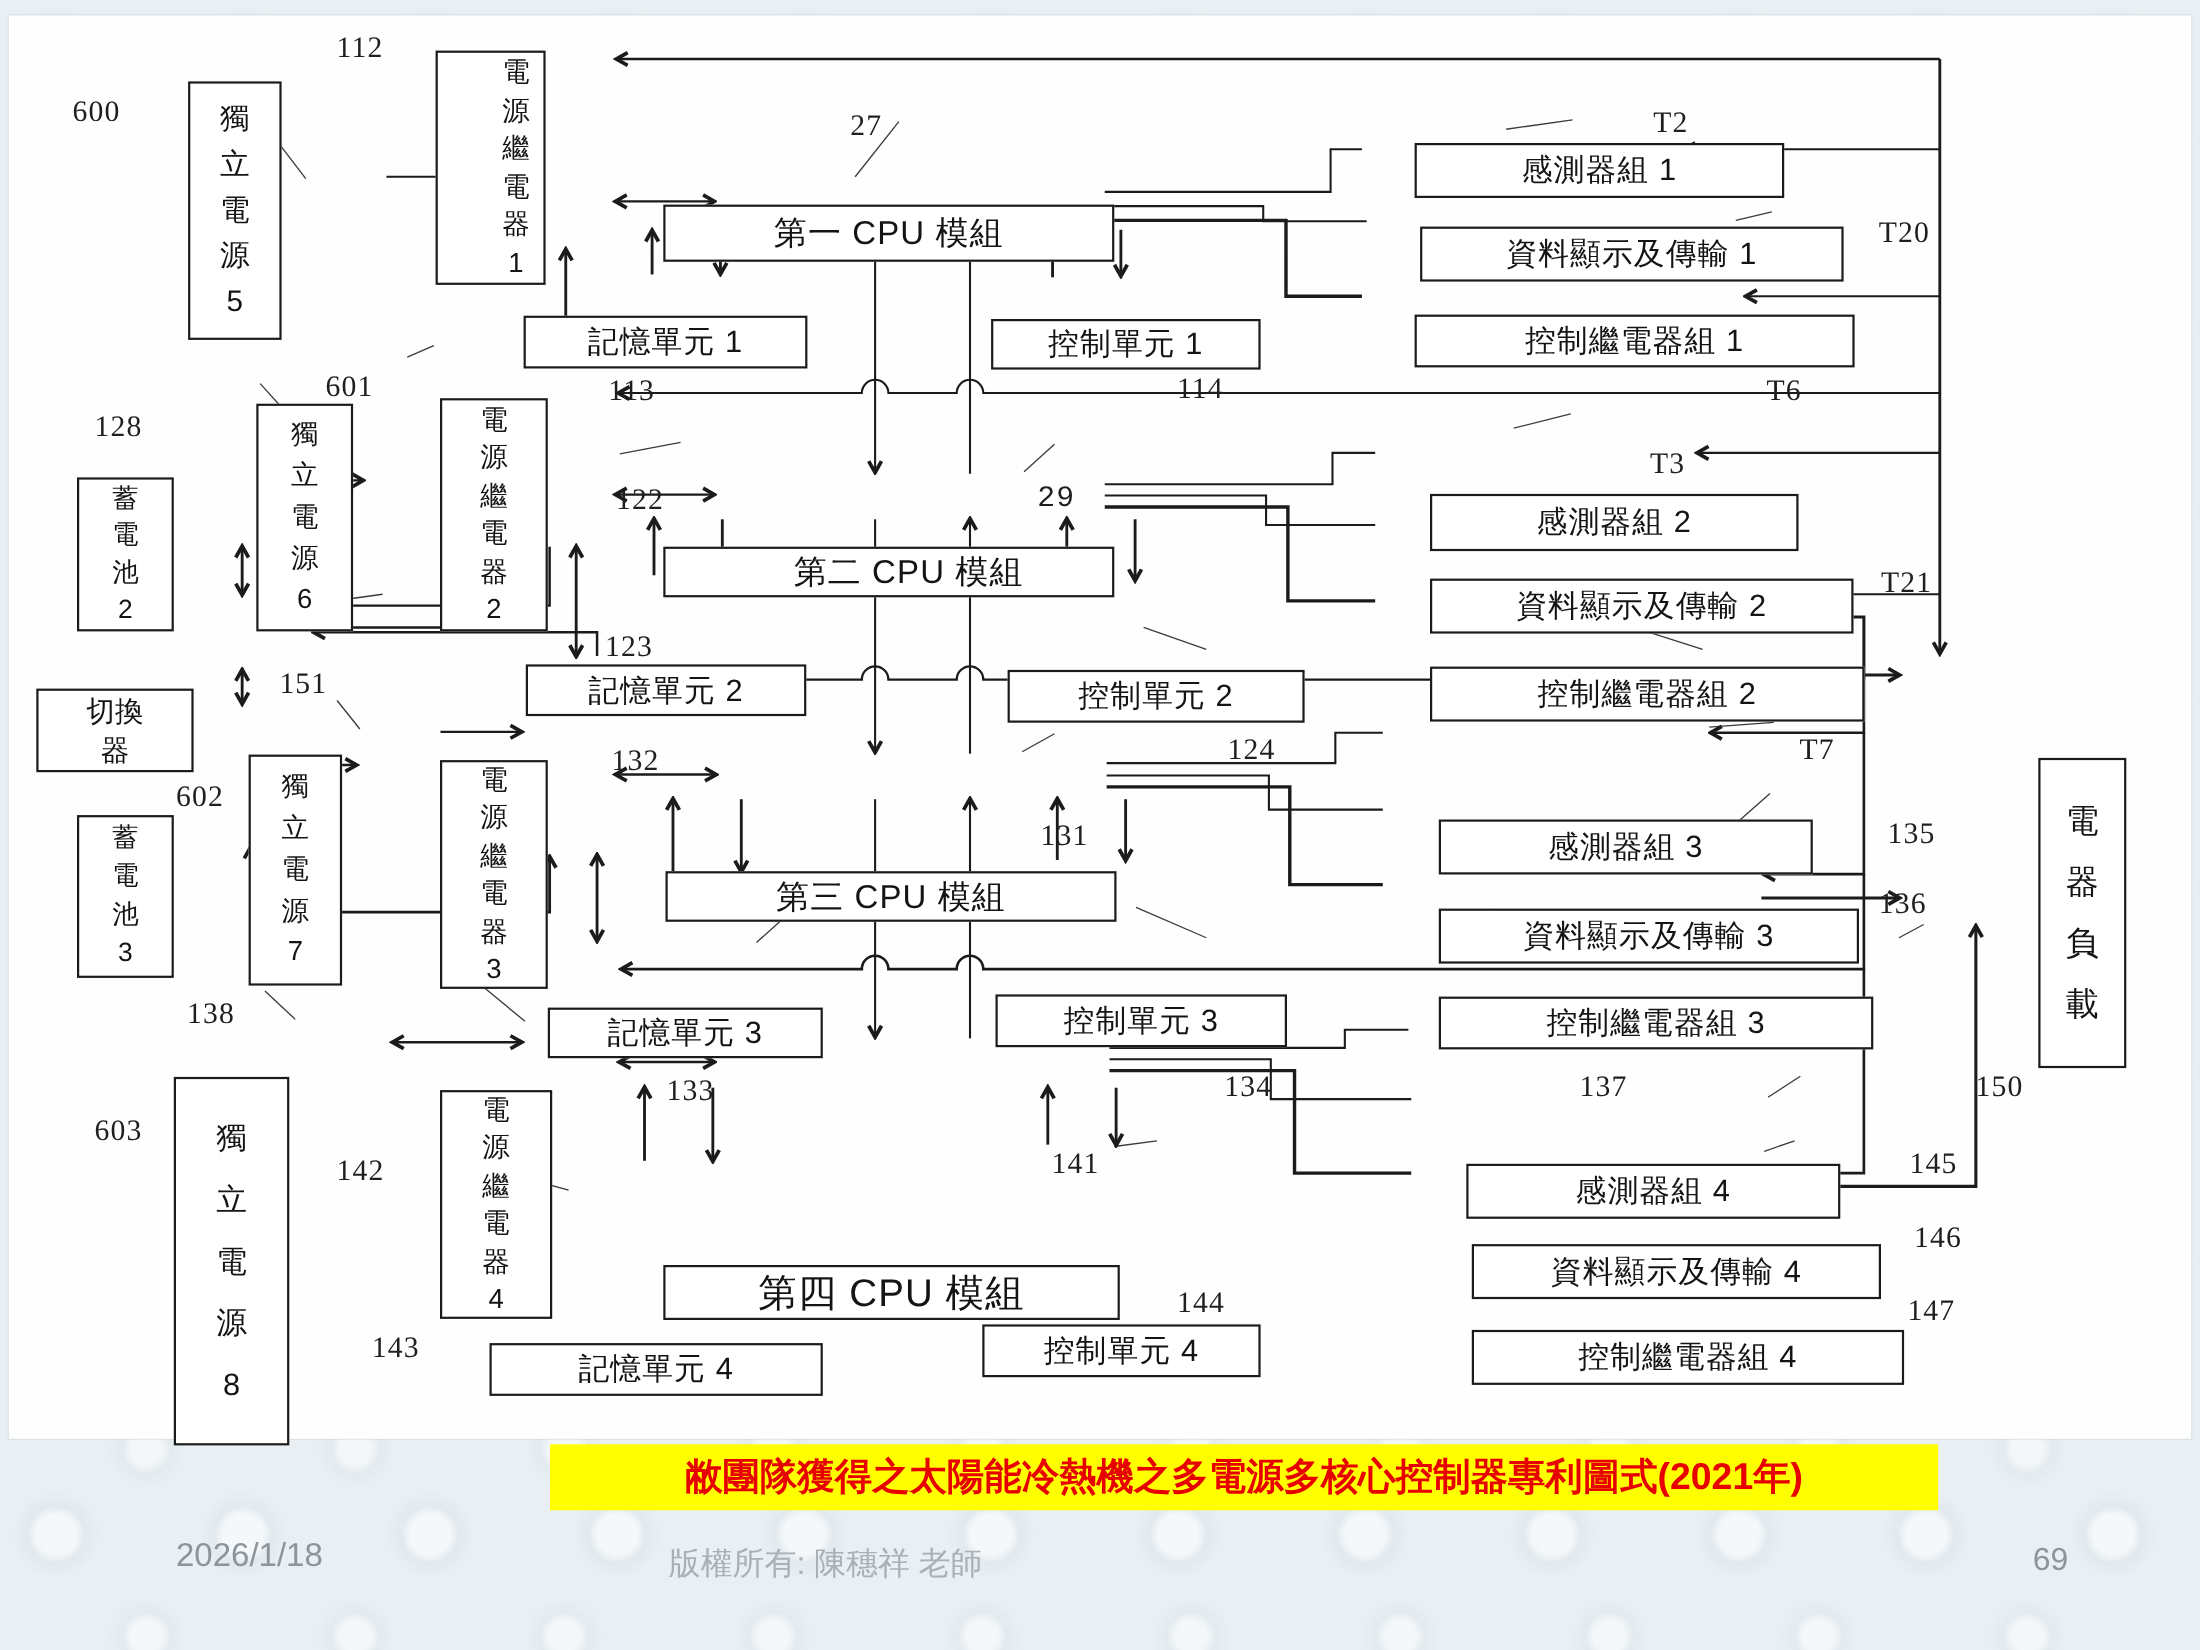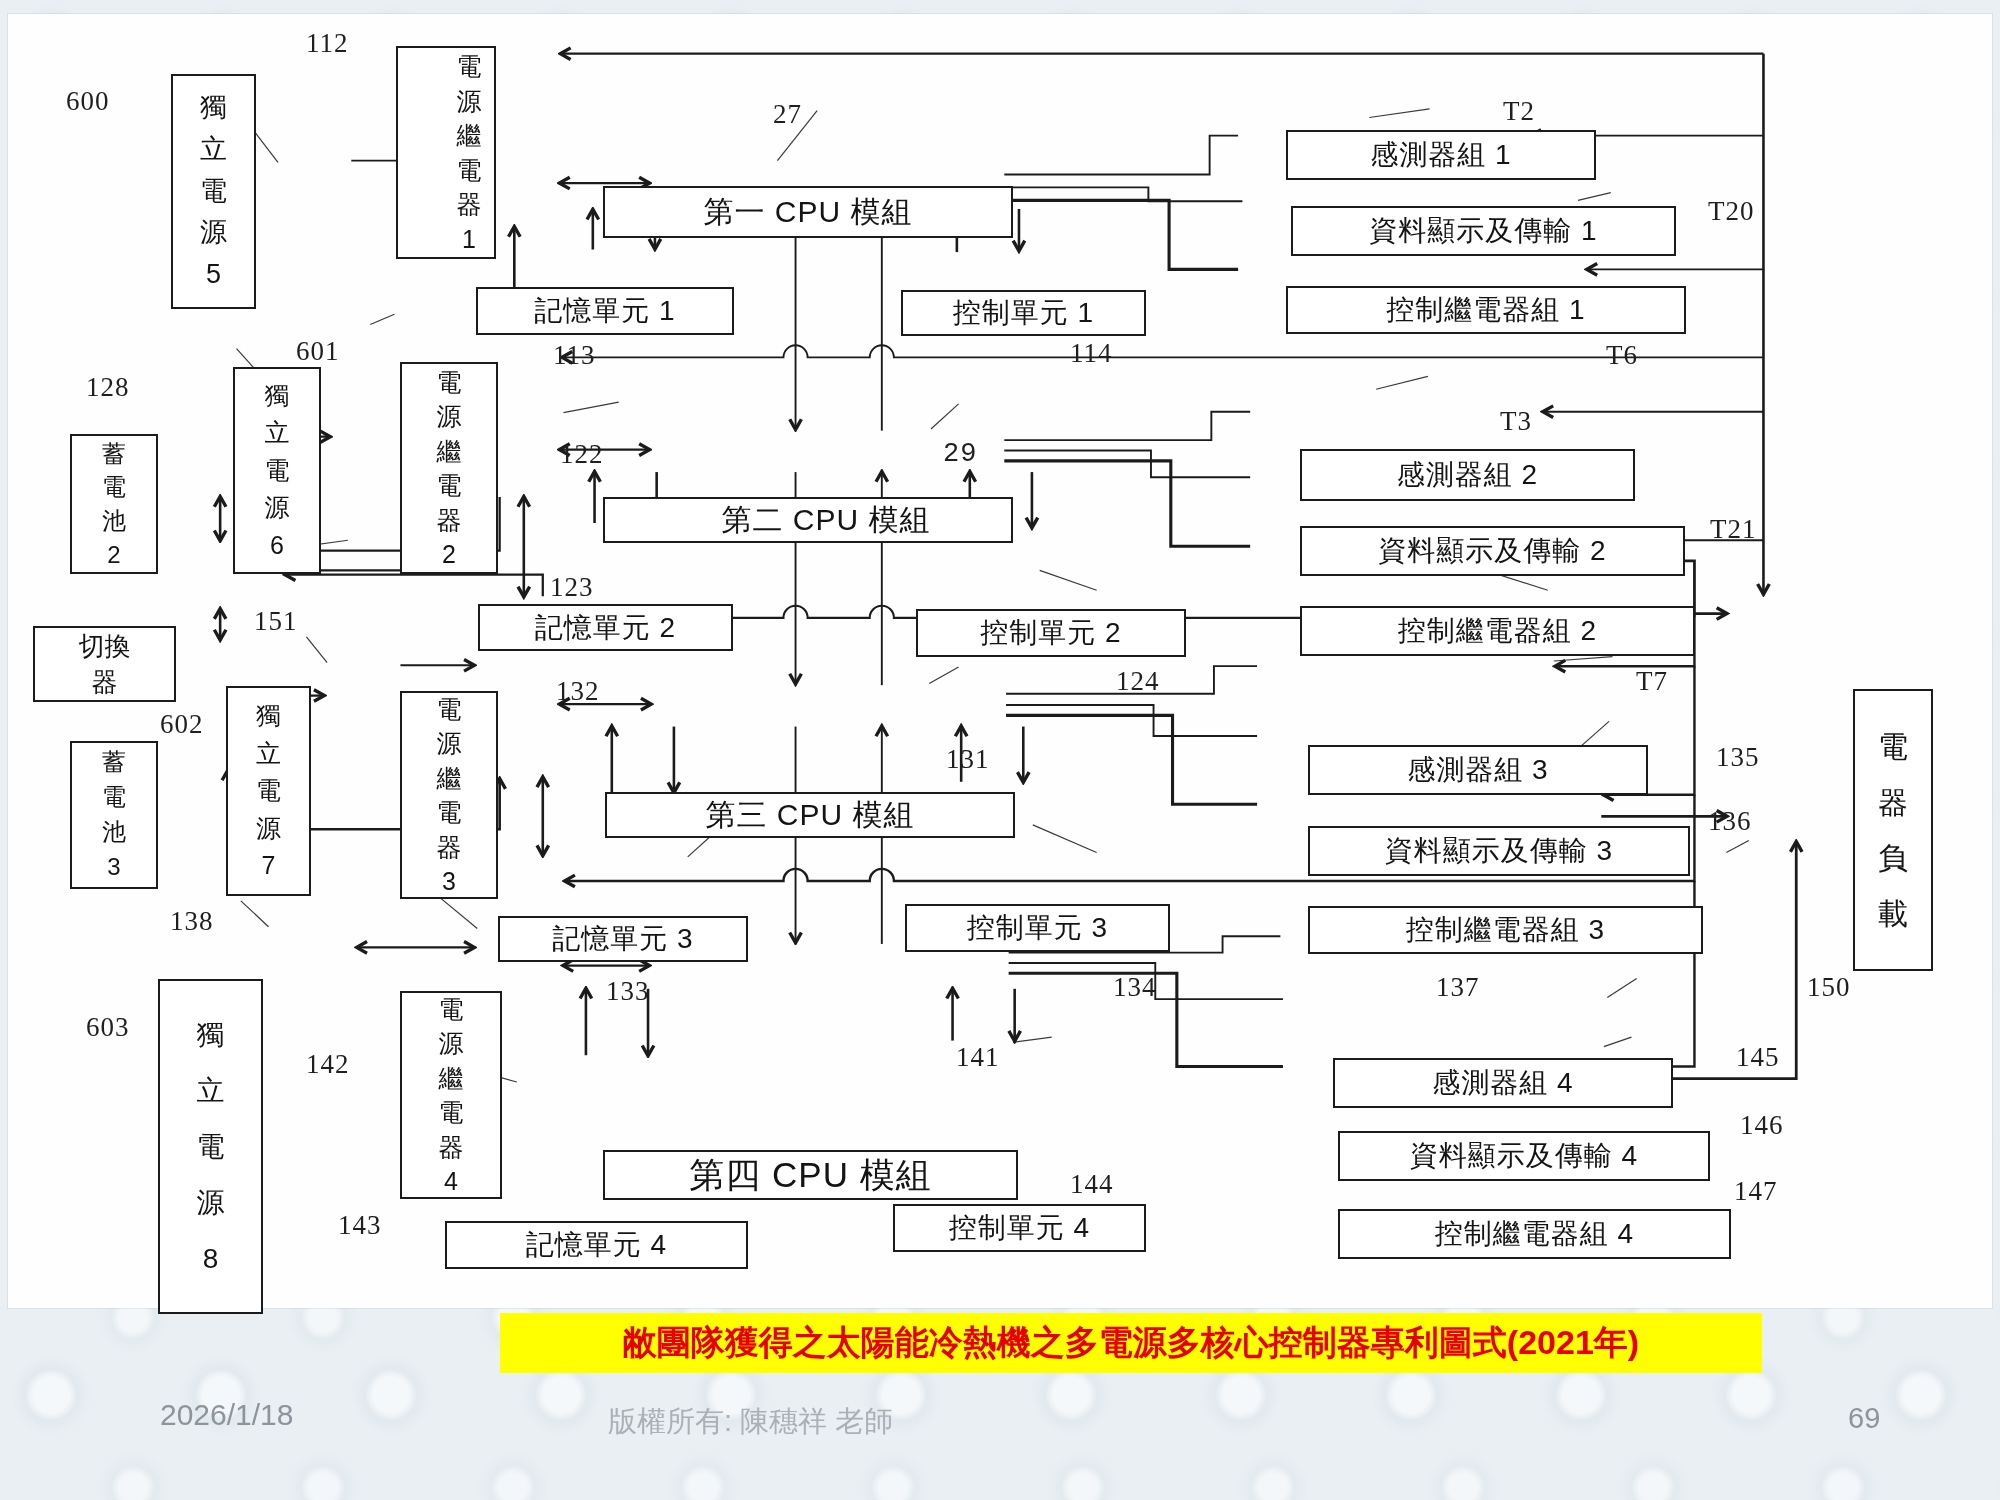--- a/index.html
+++ b/index.html
@@ -151,21 +151,21 @@
         </div>
         <div class="box h" style="left: 595px; top: 172px; width: 410px; height: 52px; font-size: 30px;">
           <span>第一 CPU 模組</span>
         </div>
         <div class="box h" style="left: 468px; top: 273px; width: 258px; height: 48px; font-size: 28px;">
           <span>記憶單元 1</span>
         </div>
         <div class="box h" style="left: 893px; top: 276px; width: 245px; height: 46px; font-size: 28px;">
           <span>控制單元 1</span>
         </div>
-        <div class="box h" style="left: 1278px; top: 116px; width: 310px; height: 50px; font-size: 28px;">
+        <div class="box h" style="left: 1278px; top: 116px; width: 336px; height: 50px; font-size: 28px;">
           <span>感測器組 1</span>
         </div>
         <div class="box h" style="left: 1283px; top: 192px; width: 385px; height: 50px; font-size: 28px;">
           <span>資料顯示及傳輸 1</span>
         </div>
         <div class="box h" style="left: 1278px; top: 272px; width: 400px; height: 48px; font-size: 28px;">
           <span>控制繼電器組 1</span>
         </div>
         <div class="box v" style="left: 62px; top: 420px; width: 88px; height: 140px; font-size: 24px;">
           <span style="width: 1.08em; line-height: 1.4;">蓄電池2</span>
@@ -272,21 +272,21 @@
         <span class="ref" style="left: 1628px; top: 652px;">T7</span>
         <span class="ref" style="left: 246px; top: 592px;">151</span>
         <span class="ref" style="left: 152px; top: 695px;">602</span>
         <span class="ref" style="left: 548px; top: 662px;">132</span>
         <span class="ref" style="left: 938px; top: 730px;">131</span>
         <span class="ref" style="left: 598px; top: 962px;">133</span>
         <span class="ref" style="left: 1105px; top: 958px;">134</span>
         <span class="ref" style="left: 1708px; top: 728px;">135</span>
         <span class="ref" style="left: 1700px; top: 792px;">136</span>
         <span class="ref" style="left: 1428px; top: 958px;">137</span>
-        <span class="ref" style="left: 1788px; top: 958px; padding-left: 11px;">150</span>
+        <span class="ref" style="left: 1788px; top: 958px;">150</span>
         <span class="ref" style="left: 162px; top: 892px;">138</span>
         <span class="ref" style="left: 78px; top: 998px;">603</span>
         <span class="ref" style="left: 298px; top: 995px; margin-top: 40px;">142</span>
         <span class="ref" style="left: 948px; top: 1028px;">141</span>
         <span class="ref" style="left: 330px; top: 1196px;">143</span>
         <span class="ref" style="left: 1062px; top: 1155px;">144</span>
         <span class="ref" style="left: 1728px; top: 1028px;">145</span>
         <span class="ref" style="left: 1732px; top: 1096px;">146</span>
         <span class="ref" style="left: 1726px; top: 1162px;">147</span>
       </div>

